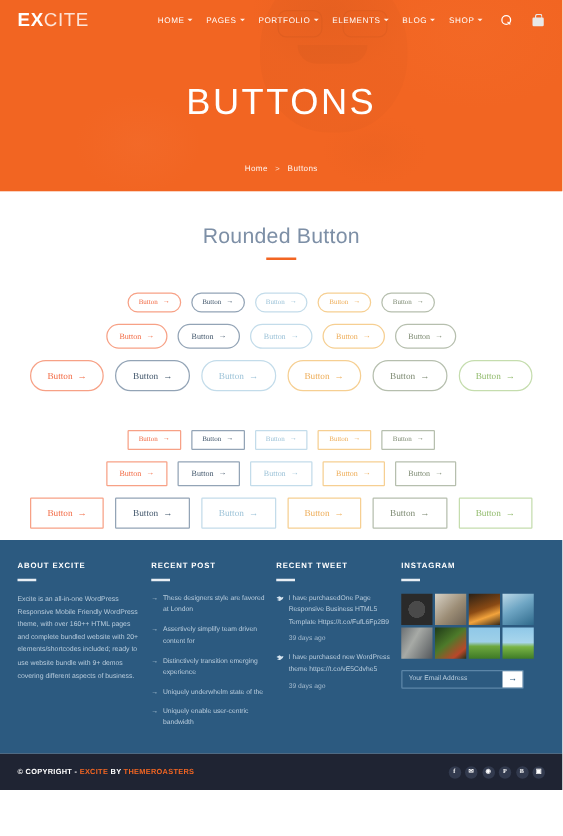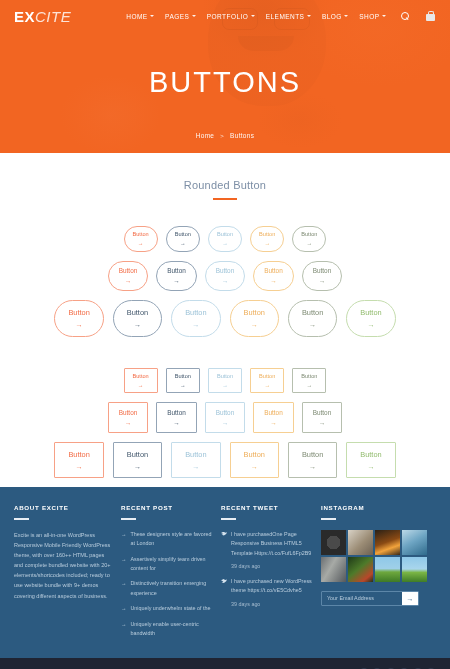--- a/index.html
+++ b/index.html
@@ -60,21 +60,21 @@
     position: absolute; top: 0; left: 0; right: 0;
     height: 32px;
     display: flex; align-items: center;
     padding: 0 14px;
     z-index: 5;
   }
   .logo {
     font-size: 15px; font-weight: 700; letter-spacing: .5px;
     color: #ffffff; line-height: 1;
   }
-  .logo .logo-dim { font-weight: 400; color: rgba(255,255,255,.82); font-style: italic; }
+  .logo .logo-dim { font-weight: 400; color: rgba(255,255,255,.82); }
   .nav-list {
     margin-left: auto;
     display: flex; align-items: center; gap: 11px;
     list-style: none;
   }
   .nav-item {
     display: flex; align-items: center; gap: 2.5px;
     font-size: 6.5px; letter-spacing: .45px; font-weight: 400;
     color: #ffffff; white-space: nowrap;
   }
@@ -129,43 +129,42 @@
     font-size: 6.5px; color: rgba(255,255,255,.95); letter-spacing: .3px;
   }
   .breadcrumb .sep { font-size: 6px; opacity: .85; }
 
   
   .main { background: #fff; padding: 26px 0 0; }
   .section-head {
     text-align: center; margin-bottom: 26px;
   }
   .section-title {
-    font-size: 11px; font-weight: 400;
+    font-size: 17px; font-weight: 400;
     color: #7d8fa6; letter-spacing: .2px;
   }
   .section-rule {
     width: 24px; height: 2.2px; background: #f26522;
     margin: 7px auto 0;
   }
 
   .btn-row {
     display: flex; justify-content: center; align-items: center;
     gap: 8px; margin-bottom: 9px;
   }
   .btn-row.lg { gap: 9px; }
 
   .btn {
     display: inline-flex; align-items: center; justify-content: center;
     gap: 4px;
     background: #fff;
     border-style: solid;
     white-space: nowrap;
-    font-family: Liberation Sans, sans-serif;
+    font-family: Liberation Serif, serif;
     cursor: pointer;
-    flex-direction: column;
   }
   
   .size-s { font-size: 5.6px; padding: 4px 8px; border-width: .9px; }
   .size-m { font-size: 6.4px; padding: 5.5px 10px; border-width: 1px; }
   .size-l { font-size: 7.4px; padding: 7px 13px; border-width: 1.1px; }
   
   .rounded { border-radius: 40px; }
   .boxed   { border-radius: 1px; }
   
   .c-orange { border-color: #f7a186; color: #f26b45; }

